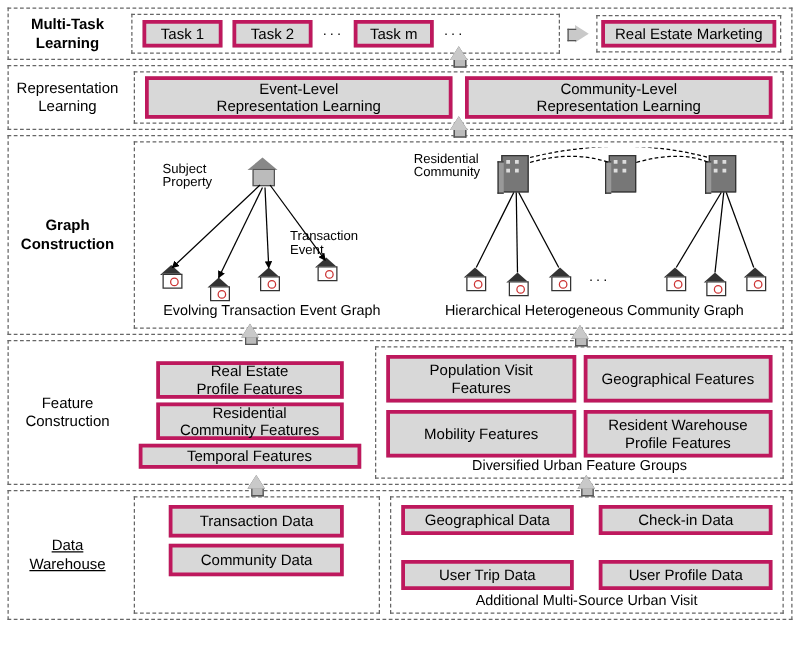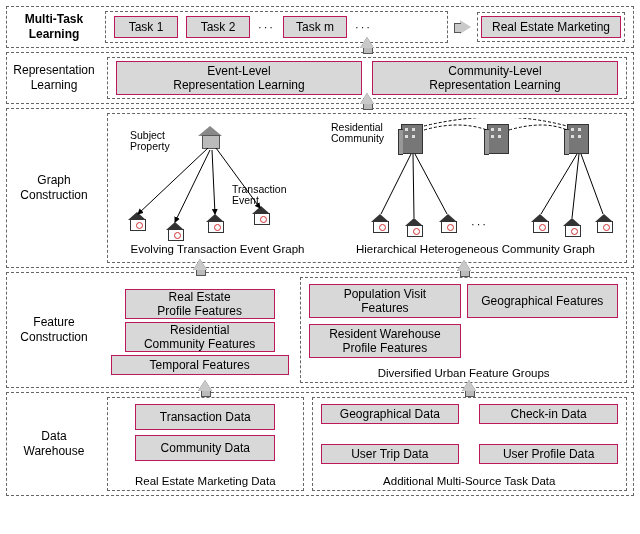--- a/index.html
+++ b/index.html
@@ -1,20 +1,20 @@
 <!DOCTYPE html>
 <html><head>
 <meta charset="utf-8">
 <style>
 html,body{margin:0;padding:0;font-family:Arial,Helvetica,sans-serif;font-size:11px;color:#000;background:#fff}
 .frame{width:640px;height:534px;position:relative;background:#fff;box-sizing:border-box;padding:6px}
 .layer{border:1.5px dashed #666;box-sizing:border-box;margin-bottom:4px;display:flex;align-items:stretch}
 .layer-label{width:94px;display:flex;align-items:center;justify-content:center;text-align:center;font-size:12px;line-height:1.25;padding:2px 4px;box-sizing:border-box}
 .layer-body{flex:1;position:relative}
-.box{background:#d8d8d8;border:1px solid #be185d;box-sizing:border-box;display:flex;align-items:center;justify-content:center;text-align:center;padding:2px 4px;font-size:12px}
+.box{background:#d8d8d8;border:3px solid #be185d;box-sizing:border-box;display:flex;align-items:center;justify-content:center;text-align:center;padding:2px 4px;font-size:12px}
 .subgroup{border:1.5px dashed #666;box-sizing:border-box;position:relative}
 .caption{position:absolute;bottom:3px;left:0;right:0;text-align:center;font-size:11.5px}
 .fill{flex:1}
 .arrow-up{width:0;height:0;border-left:7px solid transparent;border-right:7px solid transparent;border-bottom:11px solid #bbb;position:relative}
 .arrow-up:after{content:"";position:absolute;left:-4px;top:11px;width:8px;height:5px;background:#bbb;border:1px solid #555;border-top:none}
 .arrow-up-wrap{position:absolute;left:50%;transform:translateX(-50%)}
 .arrow-up{border-bottom-color:#c9c9c9}
 .arrow-up{filter:drop-shadow(0 0 0 #555)}
 .arrow-right{width:0;height:0;border-top:7px solid transparent;border-bottom:7px solid transparent;border-left:11px solid #c9c9c9;position:relative}
 .arrow-right:before{content:"";position:absolute;left:-17px;top:-4px;width:6px;height:8px;background:#c9c9c9;border:1px solid #555;border-right:none}
@@ -67,21 +67,21 @@
       <div class="box fill" style="height:34px;white-space:pre-line">Community-Level
 Representation Learning</div>
     </div>
     <div class="arrow-up-wrap" style="top:-16px">
           <div class="arrow-up"></div>
         </div>
   </div>
 </div>
 
 <div class="layer" style="height:160px">
-  <div class="layer-label" style="white-space: pre-line;">Graph
+  <div class="layer-label" style="white-space: pre-line; font-weight: bold;">Graph
 Construction</div>
   <div class="layer-body" style="padding:4px 6px">
     <div class="arrow-up-wrap" style="top:-16px">
           <div class="arrow-up"></div>
         </div>
     <div class="subgroup" style="height:100%;display:flex;gap:6px;padding:4px">
 
       <div style="flex:0.9;position:relative">
         <div class="caption">Evolving Transaction Event Graph</div>
         <div class="ann" style="left:18px;top:12px;white-space:pre-line">Subject
@@ -247,48 +247,48 @@
     </div>
 
     <div class="subgroup" style="flex:1.3;padding:6px 8px 20px 8px;position:relative">
       <div class="arrow-up-wrap" style="top:-18px">
             <div class="arrow-up"></div>
           </div>
       <div style="display:grid;grid-template-columns:1fr 1fr;grid-template-rows:1fr 1fr;gap:6px;height:74px">
         <div class="box" style="white-space:pre-line">Population Visit
 Features</div>
         <div class="box">Geographical Features</div>
+        <div class="box">Mobility Features</div>
         <div class="box" style="white-space:pre-line">Resident Warehouse
 Profile Features</div>
       </div>
       <div class="caption">Diversified Urban Feature Groups</div>
     </div>
   </div>
 </div>
 
 <div class="layer" style="height:104px;margin-bottom:0">
-  <div class="layer-label" style="white-space: pre-line;">Data
+  <div class="layer-label" style="white-space: pre-line; text-decoration: underline;">Data
 Warehouse</div>
   <div class="layer-body" style="padding:4px 6px;display:flex;gap:8px">
     <div class="subgroup" style="flex:0.78;padding:6px 8px 20px 8px;position:relative;display:flex;flex-direction:column;gap:5px;align-items:center;justify-content:flex-start">
       <div class="arrow-up-wrap" style="top:-18px">
             <div class="arrow-up"></div>
           </div>
       <div class="box" style="width:140px;height:26px">Transaction Data</div>
       <div class="box" style="width:140px;height:26px">Community Data</div>
-      <div class="caption">Real Estate Marketing Data</div>
     </div>
     <div class="subgroup" style="flex:1.3;padding:6px 8px 20px 8px;position:relative">
       <div class="arrow-up-wrap" style="top:-18px">
             <div class="arrow-up"></div>
           </div>
       <div style="display:grid;grid-template-columns:1fr 1fr;grid-template-rows:1fr 1fr;gap:20px;height:60px">
         <div class="box">Geographical Data</div>
         <div class="box">Check-in Data</div>
         <div class="box">User Trip Data</div>
         <div class="box">User Profile Data</div>
       </div>
-      <div class="caption">Additional Multi-Source Task Data</div>
+      <div class="caption">Additional Multi-Source Urban Visit</div>
     </div>
   </div>
 </div>
 
 </div>
 
 </body></html>

